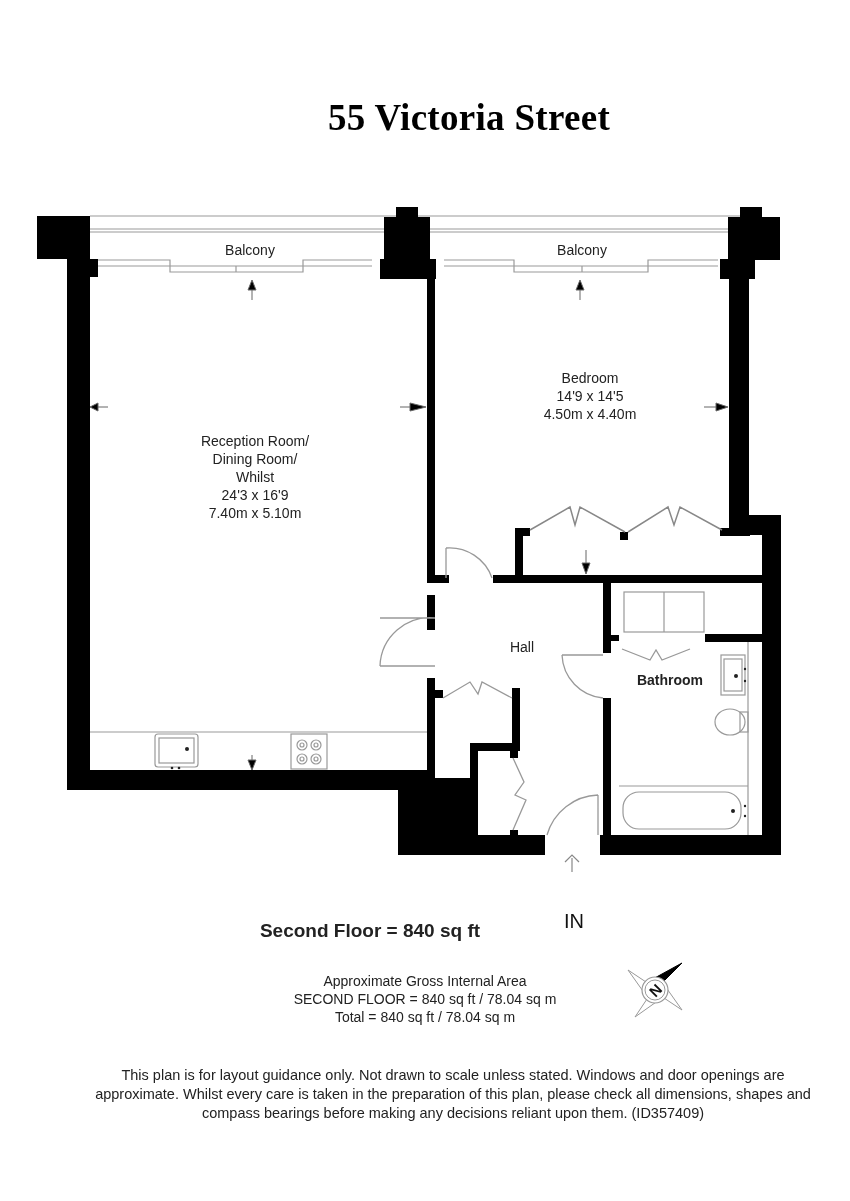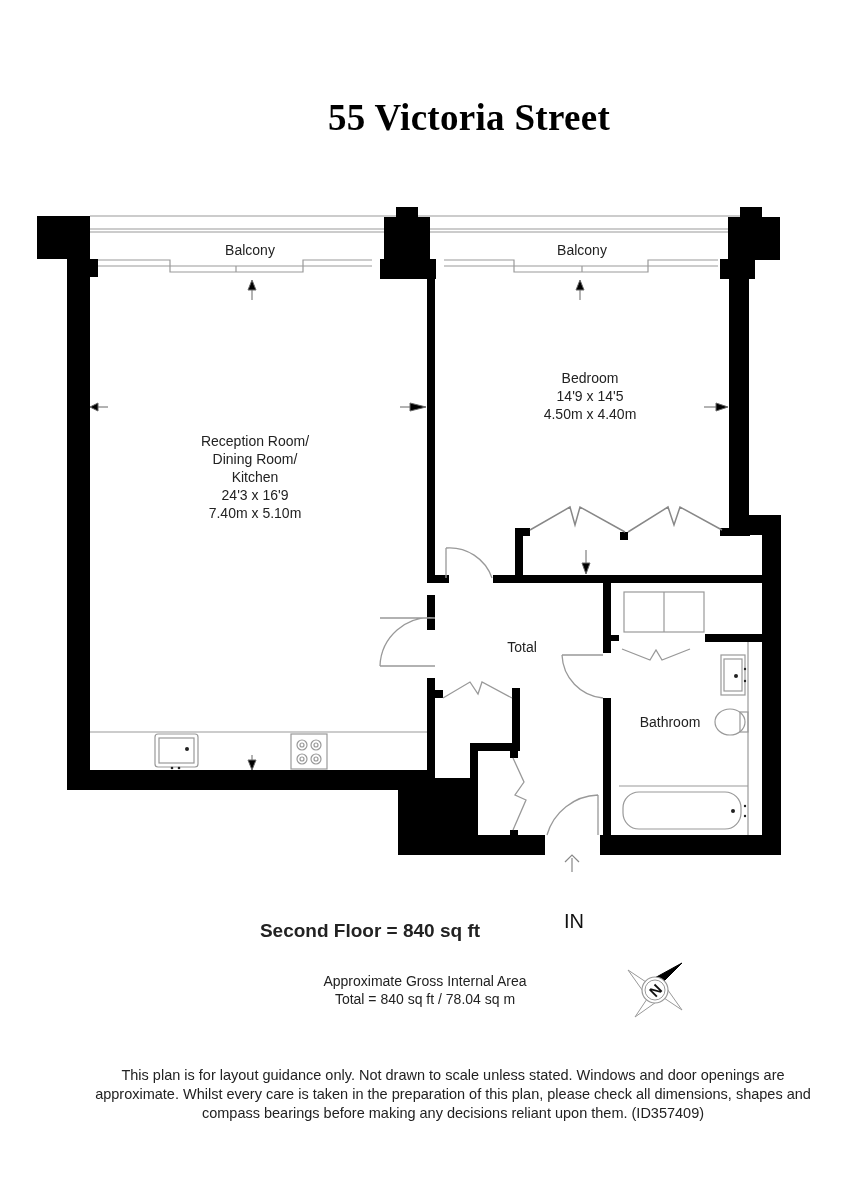--- a/index.html
+++ b/index.html
@@ -174,29 +174,30 @@
 
 <div class="lbl" style="left:530px; top:369px; width:120px;">
   <div>Bedroom</div>
   <div>14'9 x 14'5</div>
   <div>4.50m x 4.40m</div>
 </div>
 
 <div class="lbl" style="left:180px; top:432px; width:150px;">
   <div>Reception Room/</div>
   <div>Dining Room/</div>
-  <div>Kitchen</div>
+  <div>Whilst</div>
   <div>24'3 x 16'9</div>
   <div>7.40m x 5.10m</div>
 </div>
 
-<div class="lbl" style="left:492px; top:638px; width:60px;">Total</div>
-<div class="lbl" style="left:630px; top:713px; width:80px;">Bathroom</div>
+<div class="lbl" style="left:492px; top:638px; width:60px;">Hall</div>
+<div class="lbl" style="left:630px; top:671px; width:80px;font-weight:bold;">Bathroom</div>
 
 <div class="in-label">IN</div>
 
 <div class="area-head">Second Floor = 840 sq ft</div>
 <div class="area-sub">
   <div>Approximate Gross Internal Area</div>
+  <div>SECOND FLOOR = 840 sq ft / 78.04 sq m</div>
   <div>Total = 840 sq ft / 78.04 sq m</div>
 </div>
 
 <div class="disclaimer">This plan is for layout guidance only. Not drawn to scale unless stated. Windows and door openings are approximate. Whilst every care is taken in the preparation of this plan, please check all dimensions, shapes and compass bearings before making any decisions reliant upon them. (ID357409)</div>
 
 </body></html>

